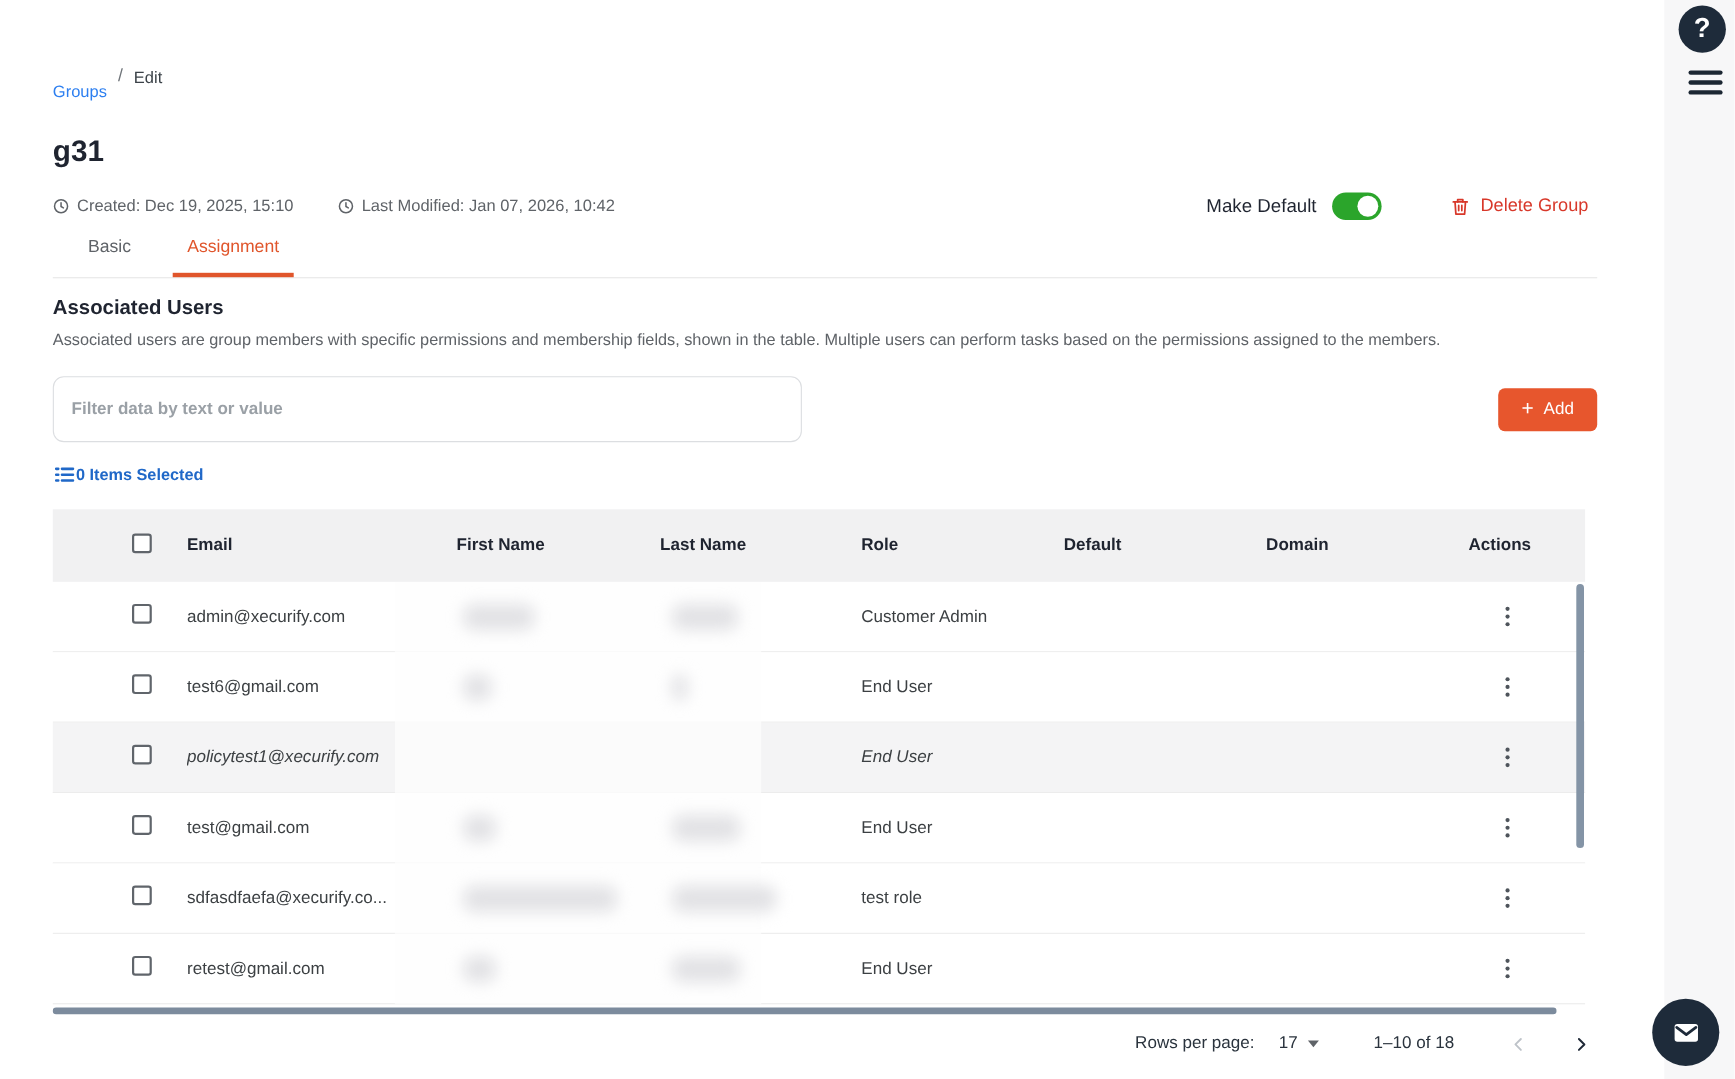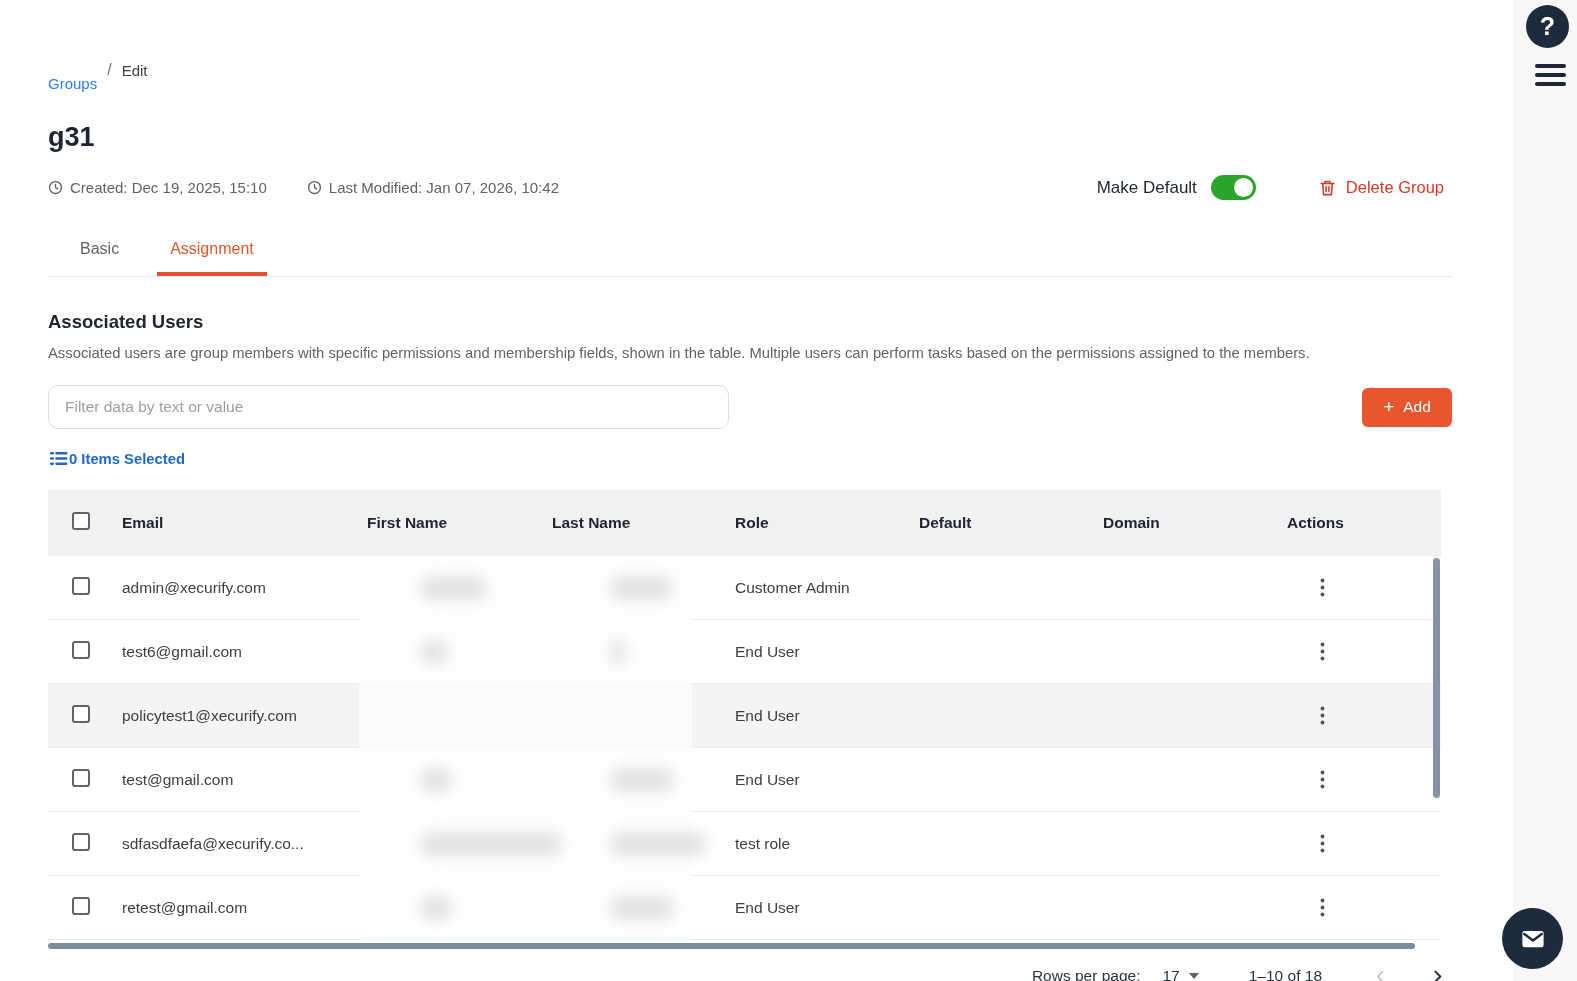--- a/index.html
+++ b/index.html
@@ -39,42 +39,42 @@
   .meta-row { display:flex; align-items:center; margin-top:22px;text-align:center; }
   .meta-item { display:flex; align-items:center; gap:7px; font-size:15px; color:#5f6368; }
   .meta-item + .meta-item { margin-left:40px; }
   .meta-spacer { flex:1; }
   .make-default { display:flex; align-items:center; gap:14px; font-size:17px; font-weight:500; color:#1f2430; }
   .toggle { width:45px; height:25px; border-radius:13px; background:#2ba52b; position:relative; cursor:pointer; }
   .toggle .knob { position:absolute; top:3px; right:3px; width:19px; height:19px; border-radius:50%; background:#fff; }
   .delete-group { display:flex; align-items:center; gap:9px; margin-left:62px; margin-right:8px;
     color:#d8382a; font-size:16.5px; font-weight:500; cursor:pointer; }
 
-  .tabs { margin-top:40px; border-bottom:1px solid #e6e6e6; padding-left:19px; display:flex; gap:25px; }
+  .tabs { margin-top:16px; border-bottom:1px solid #e6e6e6; padding-left:19px; display:flex; gap:25px; }
   .tab { padding:0 13px 14px; font-size:16px; color:#5f6368; font-weight:500; border-bottom:4px solid transparent; cursor:pointer; }
   .tab.active { color:#e0552b; border-bottom-color:#e0552b; }
 
-  .section-title { margin-top:34px; font-size:18.5px; font-weight:700; color:#1f2430; }
+  .section-title { margin-top:15px; font-size:18.5px; font-weight:700; color:#1f2430; }
   .section-desc { margin-top:12px; font-size:14.8px; color:#5f6368; }
 
   .toolbar { margin-top:24px; display:flex; justify-content:space-between; align-items:center; }
-  .filter-input { width:681px; height:44px; border:1px solid #dcdee1; border-radius:10px; padding:0 16px;
-    font-size:15.5px; font-family:"Liberation Sans", sans-serif; color:#3c4043; outline:none; }
+  .filter-input { width:681px; height:60px; border:1px solid #dcdee1; border-radius:10px; padding:0 16px;
+    font-size:15.5px; font-family:"Liberation Sans", sans-serif; color:#3c4043; outline:none;font-weight:bold; }
   .filter-input::placeholder { color:#9aa0a6; }
   .add-btn { width:90px; height:39px; background:#e7562d; border:none; border-radius:6px; color:#fff;
     font-size:15.5px; font-family:"Liberation Sans", sans-serif; display:flex; align-items:center; justify-content:center; gap:9px; cursor:pointer; }
   .add-btn .plus { font-size:19px; font-weight:400; margin-top:-1px; }
 
   .selected-row { margin-top:19px; display:flex; align-items:center; color:#2068c8; font-weight:700; font-size:14.8px; }
 
   .table { margin-top:21px; width:1393px; position:relative; font-size:15.5px; }
-  .thead, .trow { display:grid; grid-template-columns:74px 245px 185px 183px 184px 184px 184px 154px; align-items:center; }
+  .thead, .trow { display:grid; grid-template-columns:74px 245px 185px 183px 184px 184px 184px 154px; align-items:center;padding-left:48px; }
   .thead { height:66px; background:#f1f1f2; font-weight:700; color:#1f2430; }
   .trow { height:64px; border-bottom:1px solid #ececec; color:#3c4043; background:#fff; }
-  .trow.alt { background:#f4f4f5; }
+  .trow.alt { background:#f4f4f5;font-style:italic; }
   .cb-cell { padding-left:24px; }
   .checkbox { display:inline-block; width:18px; height:18px; border:2px solid #60656b; border-radius:3px; background:#fff; cursor:pointer; }
   .cell-email { white-space:nowrap; overflow:hidden; }
   .kebab-cell { padding-left:29px; }
   .kebab { cursor:pointer; display:inline-flex; padding:4px; }
 
   .blur-overlay { position:absolute; left:311px; top:66px; width:333px; height:384px;
     background:rgba(253,253,253,0.72); pointer-events:none; }
   .blob { position:absolute; height:24px; border-radius:10px; background:#e2e2e5; filter:blur(7px); }
 

